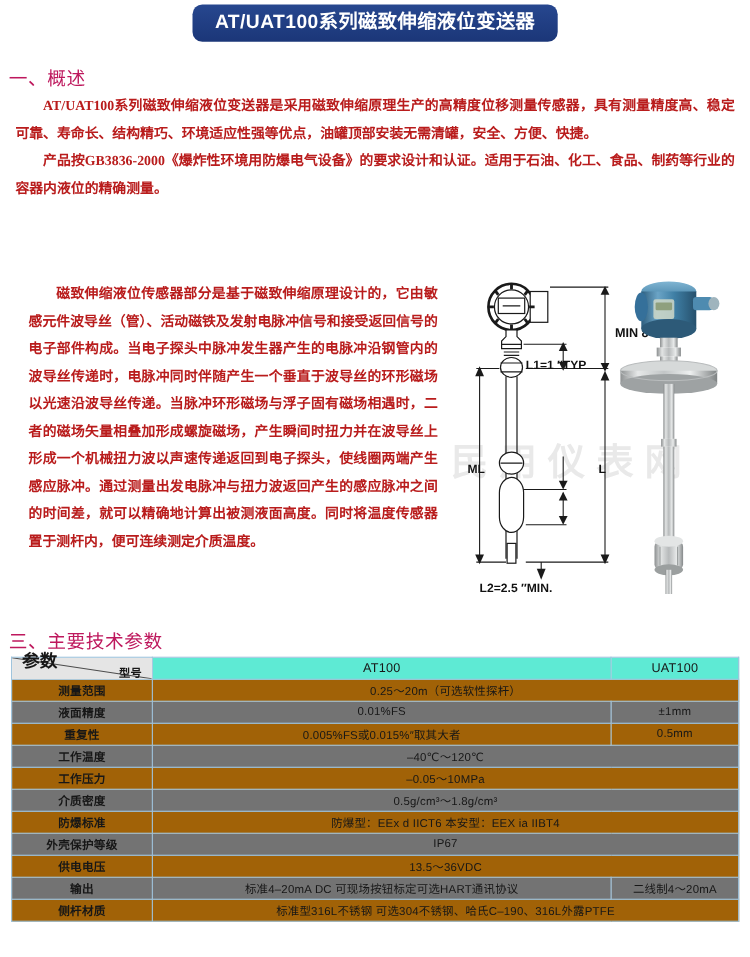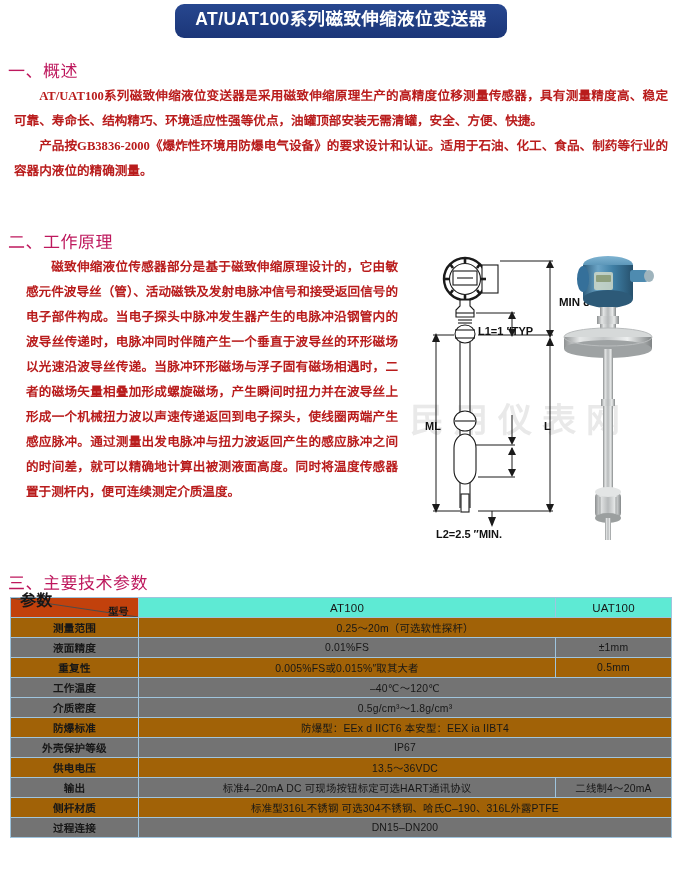--- a/index.html
+++ b/index.html
@@ -92,21 +92,21 @@
     padding:0 2px;
     color:#171717;
     letter-spacing:.2px;
   }
   td.param{font-weight:bold;font-size:10.6px;}
   .row-blue td{background:#737373;}
   .row-white td{background:#a16207;}
   .hdr td{background:#5eead4;height:46px;font-size:11.5px;}
   td.corner{
     position:relative;padding:0;
-    background:#c2410c;
+    background:#e5e5e5;
   }
   .corner .diag{position:absolute;left:0;top:0;width:100%;height:100%;}
   .corner .lbl-model{
     position:absolute;right:9px;top:5px;
     font-size:10.2px;font-weight:bold;
   }
   .corner .lbl-param{
     position:absolute;left:9px;bottom:6px;
     font-size:16px;font-weight:bold;
   }
@@ -120,21 +120,20 @@
     <div class="banner">AT/UAT100系列磁致伸缩液位变送器</div>
   </div>
 
   <h2 class="sec-h" id="sec1-h">一、概述</h2>
 
   <div id="overview">
     <p class="para">AT/UAT100系列磁致伸缩液位变送器是采用磁致伸缩原理生产的高精度位移测量传感器，具有测量精度高、稳定可靠、寿命长、结构精巧、环境适应性强等优点，油罐顶部安装无需清罐，安全、方便、快捷。</p>
     <p class="para">产品按GB3836-2000《爆炸性环境用防爆电气设备》的要求设计和认证。适用于石油、化工、食品、制药等行业的容器内液位的精确测量。</p>
   </div>
 
-  <h2 class="sec-h" id="sec2-h">二、工作原理</h2>
 
   <div id="principle">
     <p class="para">磁致伸缩液位传感器部分是基于磁致伸缩原理设计的，它由敏感元件波导丝（管）、活动磁铁及发射电脉冲信号和接受返回信号的电子部件构成。当电子探头中脉冲发生器产生的电脉冲沿钢管内的波导丝传递时，电脉冲同时伴随产生一个垂直于波导丝的环形磁场以光速沿波导丝传递。当脉冲环形磁场与浮子固有磁场相遇时，二者的磁场矢量相叠加形成螺旋磁场，产生瞬间时扭力并在波导丝上形成一个机械扭力波以声速传递返回到电子探头，使线圈两端产生感应脉冲。通过测量出发电脉冲与扭力波返回产生的感应脉冲之间的时间差，就可以精确地计算出被测液面高度。同时将温度传感器置于测杆内，便可连续测定介质温度。</p>
   </div>
 
   <div class="figure">
 
     <div class="watermark">民用仪表网</div>
 
     <svg class="fig-svg" width="258" height="310" viewBox="0 0 258 310">
@@ -345,20 +344,24 @@
           </tr>
           <tr class="row-white">
             <td class="param">重复性</td>
             <td>0.005%FS或0.015%″取其大者</td>
             <td>0.5mm</td>
           </tr>
           <tr class="row-blue">
             <td class="param">工作温度</td>
             <td colspan="2">–40℃～120℃</td>
           </tr>
+          <tr class="row-white">
+            <td class="param">工作压力</td>
+            <td colspan="2">–0.05～10MPa</td>
+          </tr>
           <tr class="row-blue">
             <td class="param">介质密度</td>
             <td colspan="2">0.5g/cm³～1.8g/cm³</td>
           </tr>
           <tr class="row-white">
             <td class="param">防爆标准</td>
             <td colspan="2">防爆型：EEx d IICT6  本安型：EEX ia IIBT4</td>
           </tr>
           <tr class="row-blue">
             <td class="param">外壳保护等级</td>
@@ -370,21 +373,17 @@
           </tr>
           <tr class="row-blue">
             <td class="param">输出</td>
             <td>标准4–20mA DC 可现场按钮标定可选HART通讯协议</td>
             <td>二线制4～20mA</td>
           </tr>
           <tr class="row-white">
             <td class="param">侧杆材质</td>
             <td colspan="2">标准型316L不锈钢 可选304不锈钢、哈氏C–190、316L外露PTFE</td>
           </tr>
-          <tr class="row-blue">
-            <td class="param">过程连接</td>
-            <td colspan="2">DN15–DN200</td>
-          </tr>
         </tbody>
     </table>
   </div>
 
 </div>
 
 </body></html>

